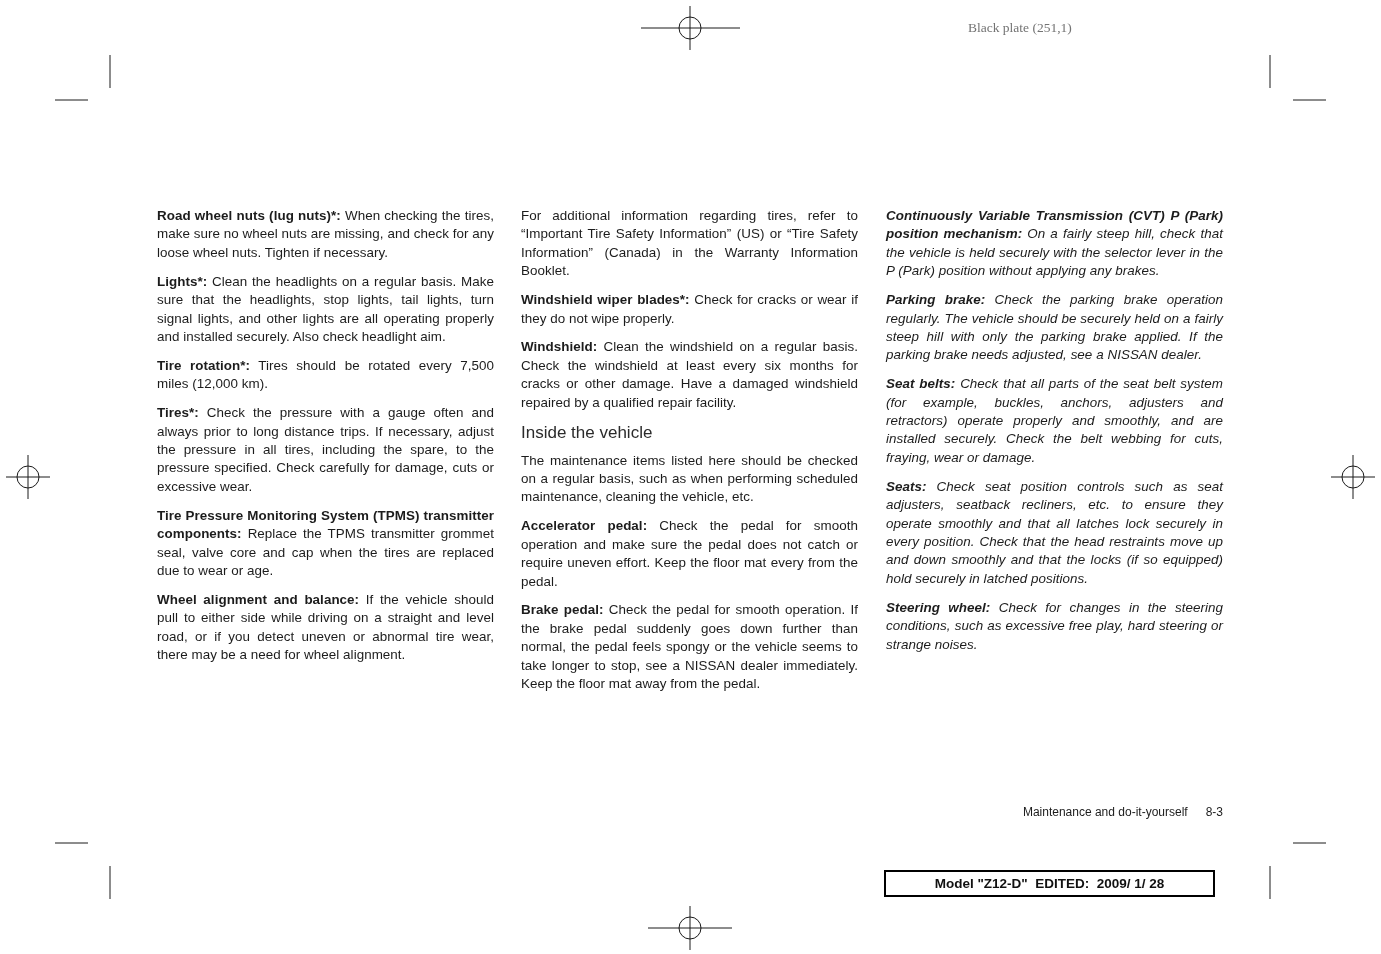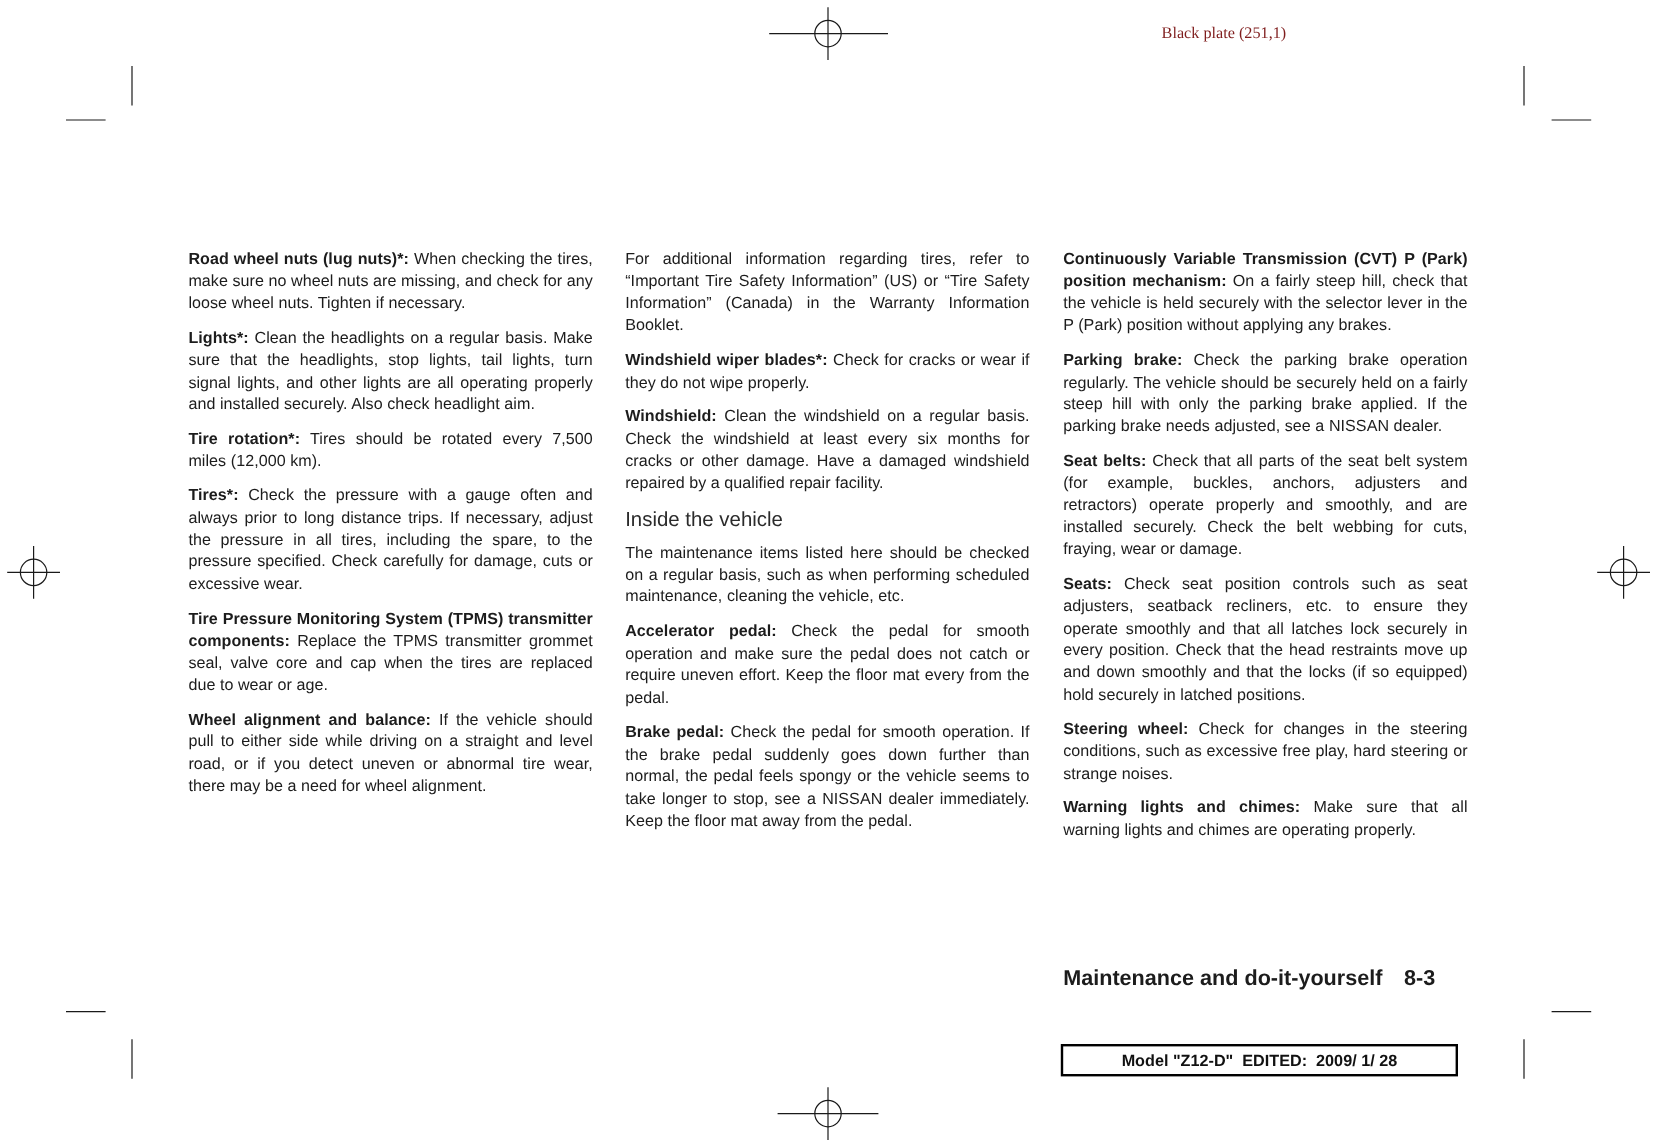--- a/index.html
+++ b/index.html
@@ -22,31 +22,31 @@
     width: 1381px; height: 954px;
     pointer-events: none;
   }
 
   .plate-label {
     position: absolute;
     top: 20px;
     left: 968px;
     font-family: "Liberation Serif", serif;
     font-size: 13.5px;
-    color: #7f1d1d;
+    color: #737373;
   }
 
   .col {
     position: absolute;
     top: 207px;
     width: 337px;
   }
   .col-1 { left: 157px; }
   .col-2 { left: 521px; }
-  .col-3 { left: 886px; }
+  .col-3 { left: 886px; font-style: italic; }
 
   .para {
     font-size: 13.4px;
     line-height: 18.4px;
     text-align: justify;
     margin: 0 0 10.5px 0;
     letter-spacing: 0.05px;
   }
   .para b { font-weight: bold; }
 
@@ -56,23 +56,23 @@
     font-weight: normal;
     color: #2b2b2b;
     margin: 7px 0 9px 0;
   }
 
   .footer {
     position: absolute;
     left: 886px;
     top: 805px;
     width: 337px;
-    text-align: left;
-    font-size: 18px;
-    font-weight: bold;
+    text-align: right;
+    font-size: 12px;
+    font-weight: normal;
     color: #1c1c1c;
   }
   .footer .pageno { margin-left: 18px; }
 
   .model-box {
     position: absolute;
     left: 884px;
     top: 870px;
     width: 331px;
     height: 27px;
@@ -148,21 +148,20 @@
       <p class="para"><span>The maintenance items listed here should be checked on a regular basis, such as when performing scheduled maintenance, cleaning the vehicle, etc.</span></p>
       <p class="para"><b>Accelerator pedal:</b> <span>Check the pedal for smooth operation and make sure the pedal does not catch or require uneven effort. Keep the floor mat every from the pedal.</span></p>
       <p class="para"><b>Brake pedal:</b> <span>Check the pedal for smooth operation. If the brake pedal suddenly goes down further than normal, the pedal feels spongy or the vehicle seems to take longer to stop, see a NISSAN dealer immediately. Keep the floor mat away from the pedal.</span></p>
     </div>
   <div class="col col-3">
       <p class="para"><b>Continuously Variable Transmission (CVT) P (Park) position mechanism:</b> <span>On a fairly steep hill, check that the vehicle is held securely with the selector lever in the P (Park) position without applying any brakes.</span></p>
       <p class="para"><b>Parking brake:</b> <span>Check the parking brake operation regularly. The vehicle should be securely held on a fairly steep hill with only the parking brake applied. If the parking brake needs adjusted, see a NISSAN dealer.</span></p>
       <p class="para"><b>Seat belts:</b> <span>Check that all parts of the seat belt system (for example, buckles, anchors, adjusters and retractors) operate properly and smoothly, and are installed securely. Check the belt webbing for cuts, fraying, wear or damage.</span></p>
       <p class="para"><b>Seats:</b> <span>Check seat position controls such as seat adjusters, seatback recliners, etc. to ensure they operate smoothly and that all latches lock securely in every position. Check that the head restraints move up and down smoothly and that the locks (if so equipped) hold securely in latched positions.</span></p>
       <p class="para"><b>Steering wheel:</b> <span>Check for changes in the steering conditions, such as excessive free play, hard steering or strange noises.</span></p>
-      <p class="para"><b>Warning lights and chimes:</b> <span>Make sure that all warning lights and chimes are operating properly.</span></p>
     </div>
 
   <div class="footer">
     <span>Maintenance and do-it-yourself</span><span class="pageno">8-3</span>
   </div>
 
   <div class="model-box">
     <span>Model "Z12-D"  EDITED:  2009/ 1/ 28</span>
   </div>
 

